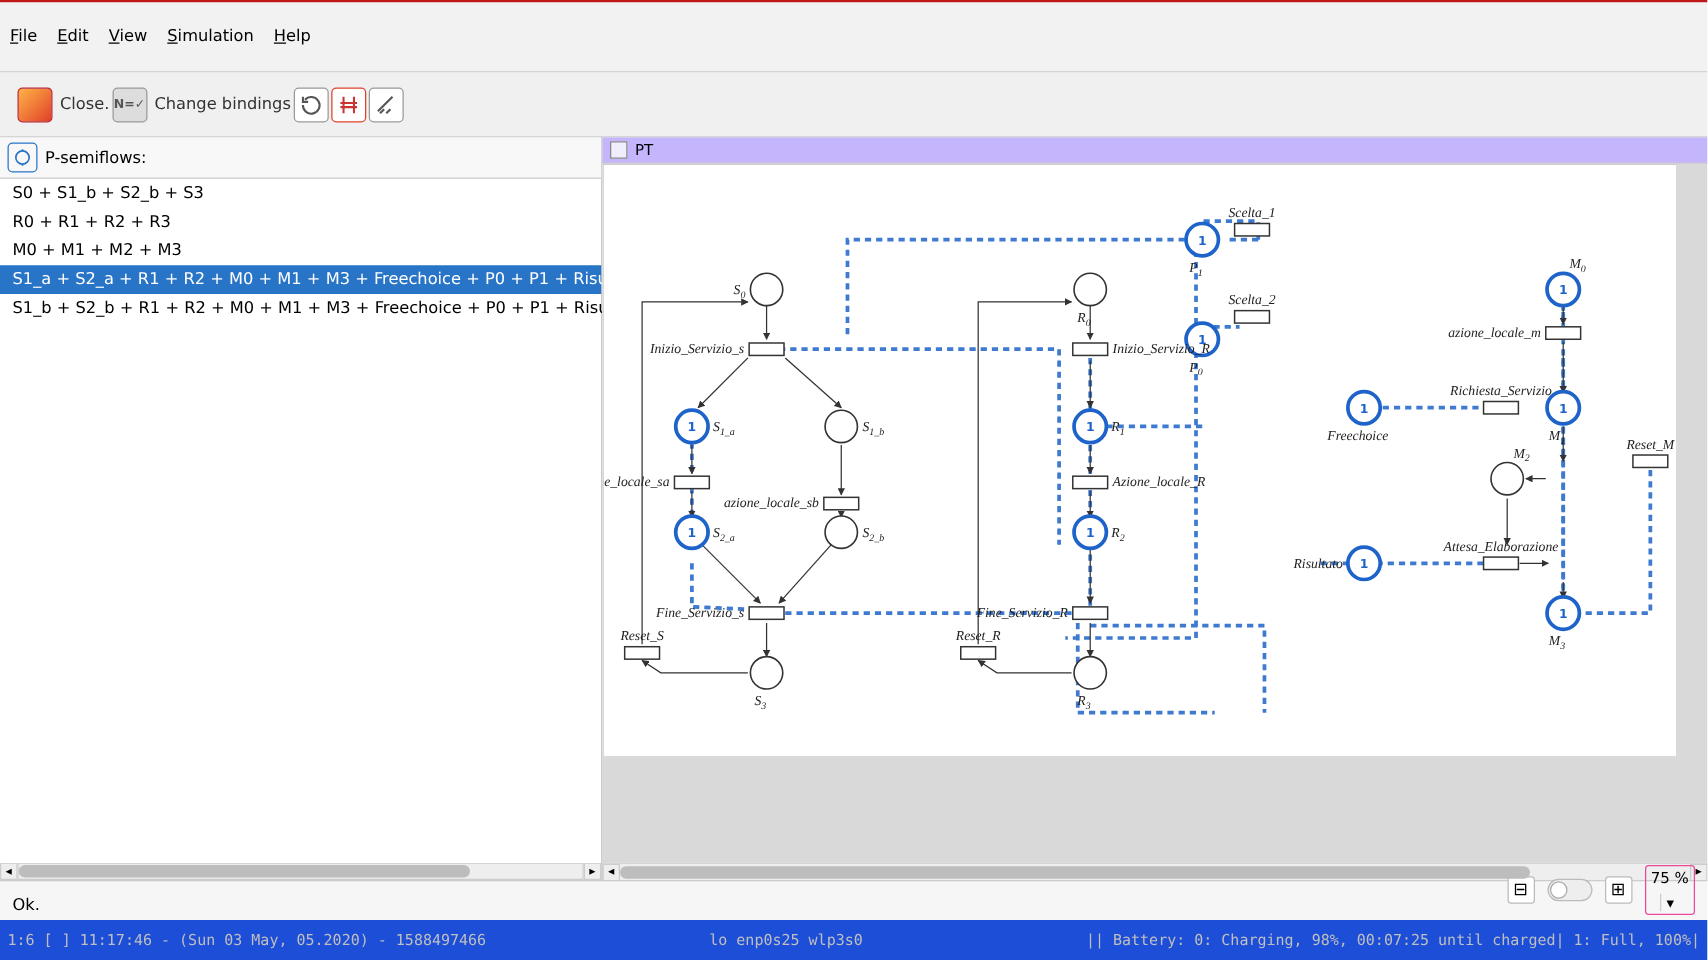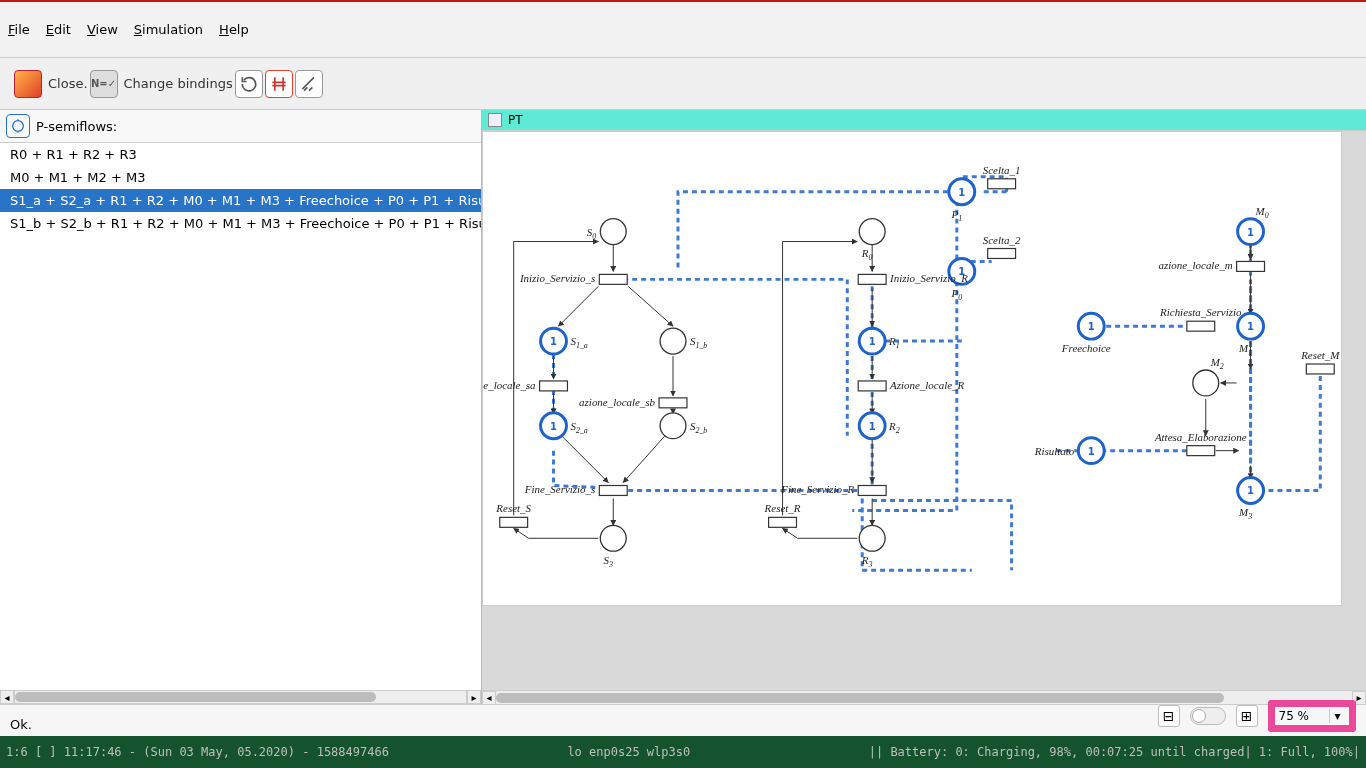--- a/index.html
+++ b/index.html
@@ -90,21 +90,21 @@
   .right-pane {
     flex:1;
     display:flex;
     flex-direction:column;
     min-width:0;
   }
   .canvas-header {
     display:flex; align-items:center; gap:6px;
     padding:3px 6px;
     border-bottom:1px solid #ccc;
-    background:#5eead4;
+    background:#c4b5fd;
     font-size:12px;
   }
   .canvas-header .pt-icon {
     width:14px; height:14px; border:1px solid #888; background:#eef;
   }
   .canvas-wrap {
     flex:1;
     background:#d9d9d9;
     overflow:auto;
     position:relative;
@@ -130,24 +130,24 @@
     padding:4px 10px;
     background:#f6f6f6;
     border-top:1px solid #ccc;
     font-size:13px;
     height:32px;
   }
   .zoom-controls { display:flex; align-items:center; gap:10px; }
   .zoom-btn { width:22px; height:22px; border:1px solid #bbb; border-radius:3px; display:flex; align-items:center; justify-content:center; background:#fff; font-size:14px;}
   .zoom-toggle { width:36px; height:18px; border:1px solid #bbb; border-radius:9px; position:relative; background:#eee;}
   .zoom-toggle .knob { width:14px; height:14px; border-radius:50%; background:#fff; border:1px solid #aaa; position:absolute; top:1px; left:1px;}
-  .zoom-select { border:7px solid #ec4899; border-radius:3px; padding:2px 4px; font-size:12px; display:flex; align-items:center; gap:20px;}
+  .zoom-select { border:1px solid #ec4899; border-radius:3px; padding:2px 4px; font-size:12px; display:flex; align-items:center; gap:6px;flex-direction:column;}
   .zoom-select .chev { width:16px; border-left:1px solid #ccc; text-align:center;}
   .sysbar {
-    height:32px; background:#14532d; color:#bfbfbf;
+    height:32px; background:#1d4ed8; color:#bfbfbf;
     font-family: monospace; font-size:12px;
     display:flex; align-items:center; padding:16px 6px;
     justify-content:space-between;
     white-space:nowrap;
   }
   .sysbar .sys-right { color:#bfbfbf; }
 
   
   .pn-label { font-family: "Times New Roman", serif; font-style: italic; font-size: 11px; fill:#222; }
   .pn-sub { font-size:8px; }
@@ -202,20 +202,21 @@
     <div class="left-header">
       <div class="hdr-icon">
         <svg width="16" height="16" viewBox="0 0 24 24">
             <circle cx="12" cy="12" r="8" fill="none" stroke="#2874c6" stroke-width="2"></circle>
             <path d="M12 4v-2M12 22v-2" stroke="#2874c6" stroke-width="2"></path>
           </svg>
       </div>
       <span>P-semiflows:</span>
     </div>
     <div class="list" id="semiflow-list">
+        <div class="list-row">S0 + S1_b + S2_b + S3</div>
         <div class="list-row">R0 + R1 + R2 + R3</div>
         <div class="list-row">M0 + M1 + M2 + M3</div>
         <div class="list-row selected">S1_a + S2_a + R1 + R2 + M0 + M1 + M3 + Freechoice + P0 + P1 + Risu</div>
         <div class="list-row">S1_b + S2_b + R1 + R2 + M0 + M1 + M3 + Freechoice + P0 + P1 + Risu</div>
       </div>
     <div class="sb-btn" style="left:0">◂</div>
     <div class="sb-track-h">
         <div class="sb-thumb-h"></div>
       </div>
     <div class="sb-btn" style="right:0">▸</div>

